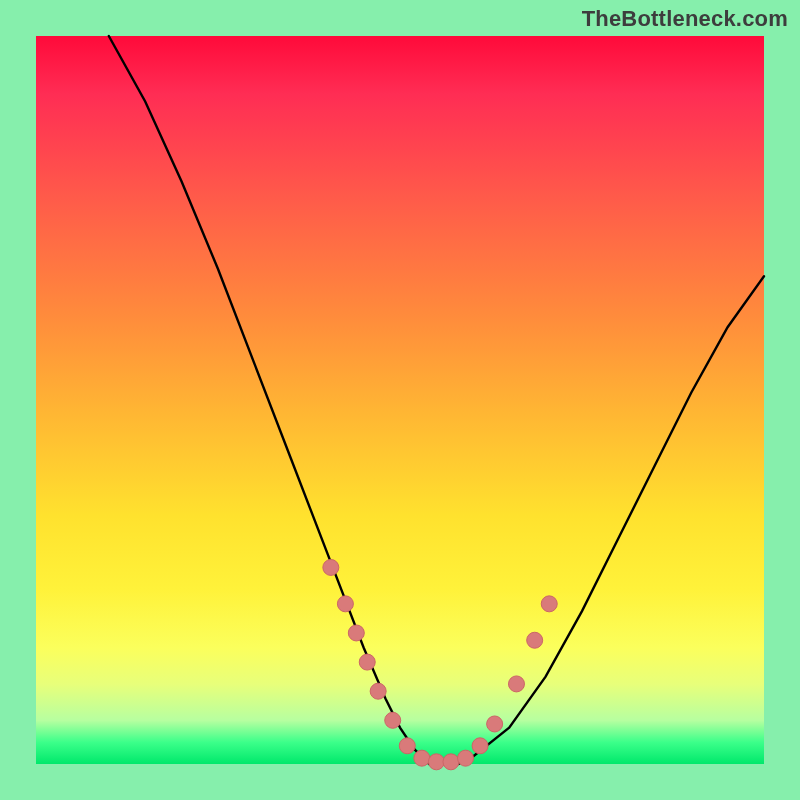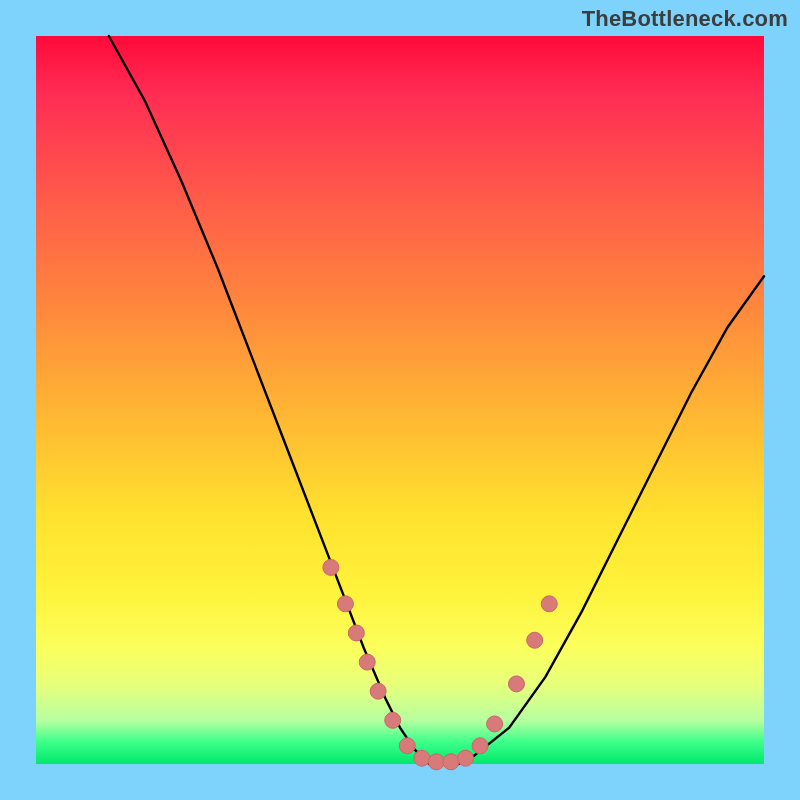--- a/index.html
+++ b/index.html
@@ -10,21 +10,21 @@
     background: #000;
     overflow: hidden;
     font-family: Arial, Helvetica, sans-serif;
   }
   .frame {
     position: absolute;
     top: 0;
     left: 0;
     width: 800px;
     height: 800px;
-    background: #7dd3fc;
+    background: #86efac;
   }
   .plot {
     position: absolute;
     top: 36px;
     left: 36px;
     width: 728px;
     height: 728px;
     
     background: linear-gradient(
       to bottom,

